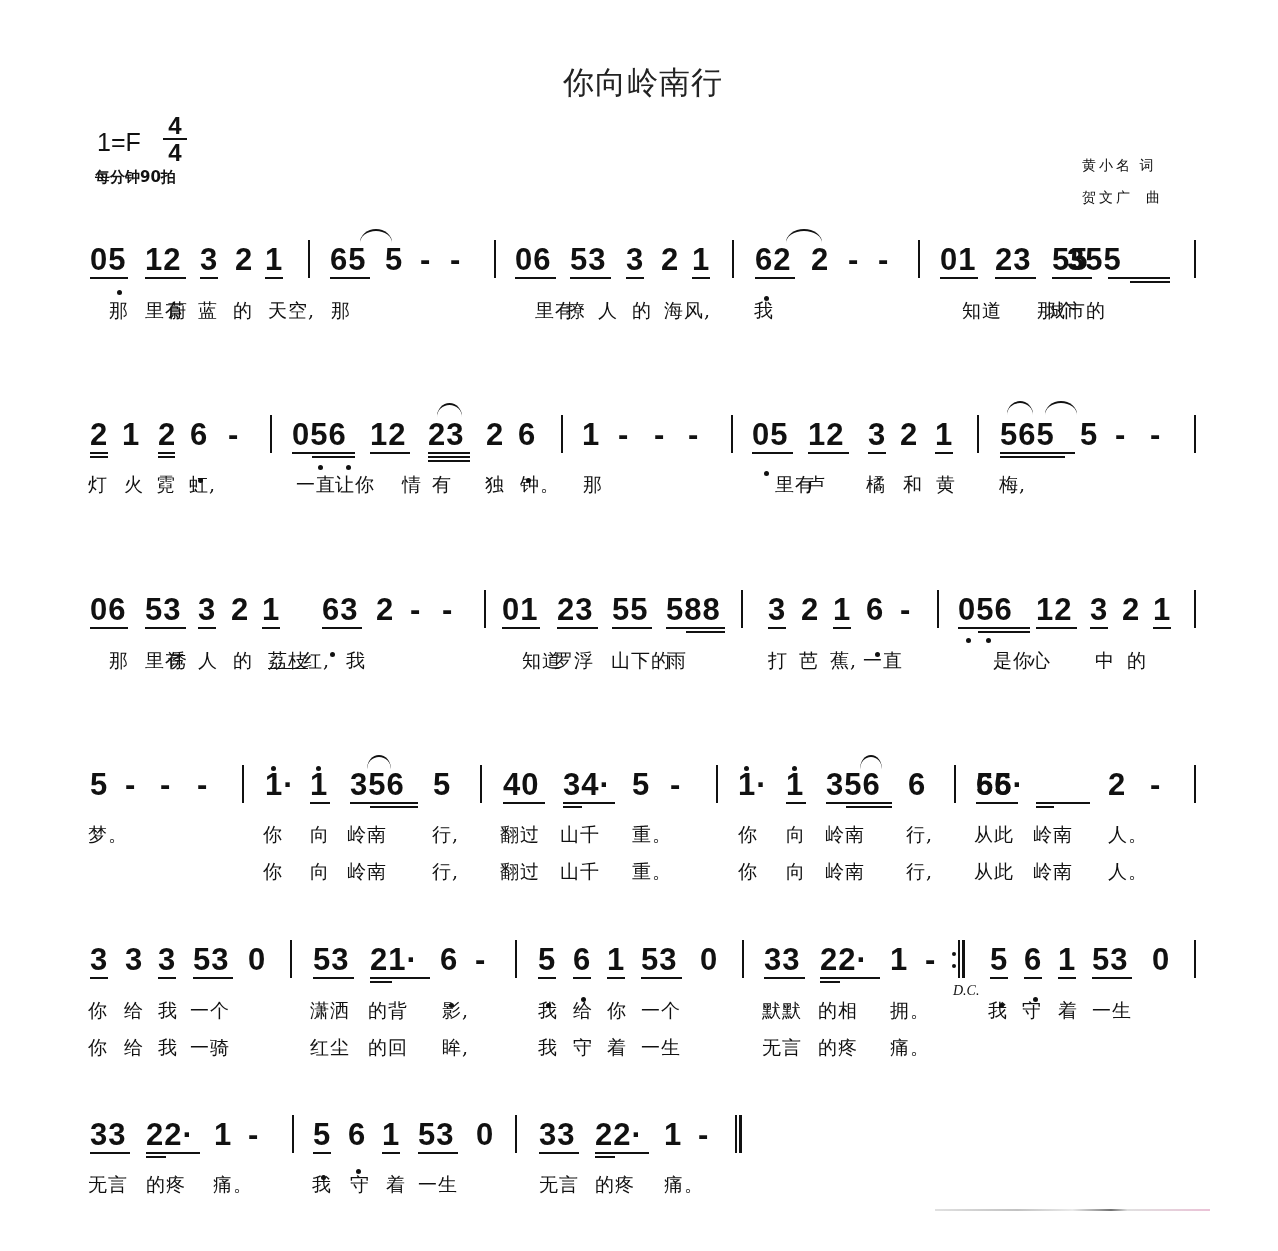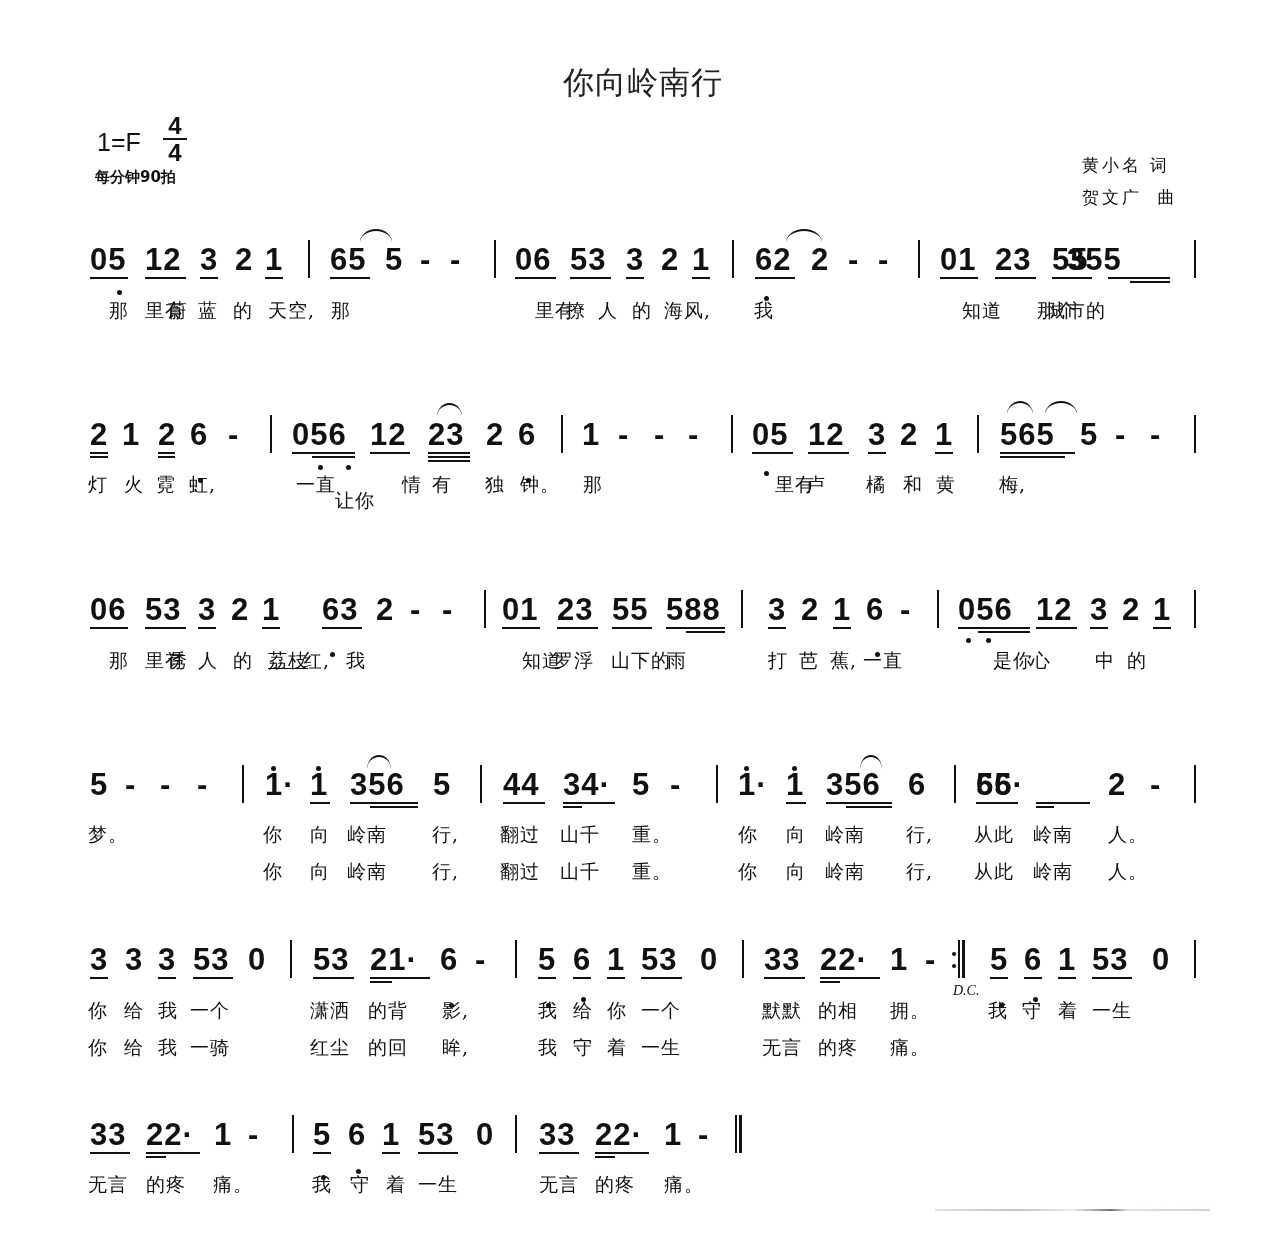--- a/index.html
+++ b/index.html
@@ -2,21 +2,21 @@
 <html><head>
 <meta charset="utf-8">
 <style>
   html,body{margin:0;padding:0;background:#fff;}
   body{width:1278px;height:1251px;position:relative;overflow:hidden;font-family:"DejaVu Sans",sans-serif;color:#111;}
   .title{position:absolute;top:62px;left:0;width:1286px;text-align:center;font-family:"DejaVu Sans",sans-serif;font-size:31px;color:#222;letter-spacing:1px;}
   .key{position:absolute;left:97px;top:128px;font-family:"Liberation Sans",sans-serif;font-size:25px;font-weight:normal;}
   .timesig{position:absolute;left:163px;top:114px;width:24px;text-align:center;font-family:"Liberation Sans",sans-serif;font-weight:bold;font-size:24px;line-height:23px;}
   .timesig .bar{display:block;height:2px;background:#111;margin:1px 0;}
   .tempo{position:absolute;left:95px;top:168px;font-size:15px;font-weight:bold;}
-  .credits{position:absolute;left:1082px;top:150px;font-family:Liberation Sans, sans-serif;font-size:17px;line-height:32px;letter-spacing:3px;}
+  .credits{position:absolute;left:1082px;top:150px;font-family:Liberation Serif, serif;font-size:14px;line-height:32px;letter-spacing:3px;}
   .credits div{white-space:pre;}
   .row{position:absolute;left:0;width:1278px;}
   .notes{position:absolute;top:0;left:0;height:60px;width:1278px;}
   .g{position:absolute;top:0;font-family:"Liberation Sans",sans-serif;font-weight:bold;font-size:31px;line-height:36px;white-space:pre;letter-spacing:1px;}
   .bl{position:absolute;top:-2px;width:2px;height:38px;background:#111;}
   .bl.dbl{width:7px;background:transparent;border-left:2px solid #111;border-right:3px solid #111;box-sizing:border-box;}
   .ul{position:absolute;height:2px;background:#111;}
   .dot{position:absolute;width:5px;height:5px;border-radius:50%;background:#111;}
   .arc{position:absolute;height:12px;border-top:2px solid #111;border-radius:50% 50% 0 0/100% 100% 0 0;}
   .lyr{position:absolute;font-family:"DejaVu Serif",serif;font-size:19px;white-space:pre;letter-spacing:1px;}
@@ -160,21 +160,21 @@
     <div class="dot" style="left: 526px; top: 478px;"></div>
     <div class="dot" style="left: 764px; top: 471px;"></div>
     <div class="arc" style="left: 437px; width: 25px; top: 403px;"></div>
     <div class="arc" style="left: 1007px; width: 26px; top: 401px;"></div>
     <div class="arc" style="left: 1045px; width: 32px; top: 401px;"></div>
     <div class="lyr" style="left: 88px; top: 472px;">灯</div>
     <div class="lyr" style="left: 124px; top: 472px;">火</div>
     <div class="lyr" style="left: 156px; top: 472px;">霓</div>
     <div class="lyr" style="left: 189px; top: 472px;">虹,</div>
     <div class="lyr" style="left: 296px; top: 472px;">一直</div>
-    <div class="lyr" style="left: 335px; top: 488px;">让你</div>
+    <div class="lyr" style="left: 335px; top: 472px;">让你</div>
     <div class="lyr" style="left: 402px; top: 472px;">情</div>
     <div class="lyr" style="left: 432px; top: 472px;">有</div>
     <div class="lyr" style="left: 485px; top: 472px;">独</div>
     <div class="lyr" style="left: 520px; top: 472px;">钟。</div>
     <div class="lyr" style="left: 583px; top: 472px;">那</div>
     <div class="lyr" style="left: 775px; top: 472px;">里有</div>
     <div class="lyr" style="left: 806px; top: 472px;">卢</div>
     <div class="lyr" style="left: 866px; top: 472px;">橘</div>
     <div class="lyr" style="left: 903px; top: 472px;">和</div>
     <div class="lyr" style="left: 936px; top: 472px;">黄</div>
@@ -254,21 +254,21 @@
     <div class="row" style="top: 767px;">
       <div class="notes">
         <div class="g" style="left: 90px;">5</div>
         <div class="g" style="left: 125px;">-</div>
         <div class="g" style="left: 160px;">-</div>
         <div class="g" style="left: 197px;">-</div>
         <div class="g" style="left: 265px;">1·</div>
         <div class="g" style="left: 310px;">1</div>
         <div class="g" style="left: 350px;">356</div>
         <div class="g" style="left: 433px;">5</div>
-        <div class="g" style="left: 503px;">44</div>
+        <div class="g" style="left: 503px;">40</div>
         <div class="g" style="left: 563px;">34·</div>
         <div class="g" style="left: 632px;">5</div>
         <div class="g" style="left: 670px;">-</div>
         <div class="g" style="left: 738px;">1·</div>
         <div class="g" style="left: 786px;">1</div>
         <div class="g" style="left: 826px;">356</div>
         <div class="g" style="left: 908px;">6</div>
         <div class="g" style="left: 976px;">65</div>
         <div class="g" style="left: 976px;">56·</div>
         <div class="g" style="left: 1108px;">2</div>

